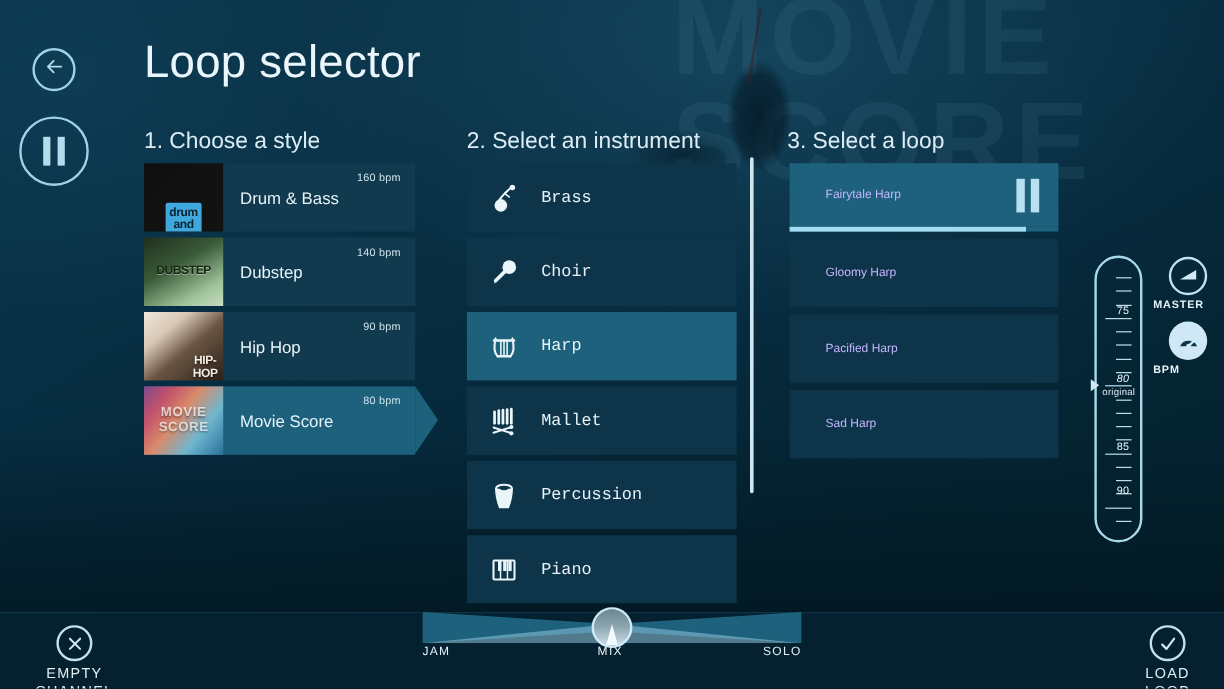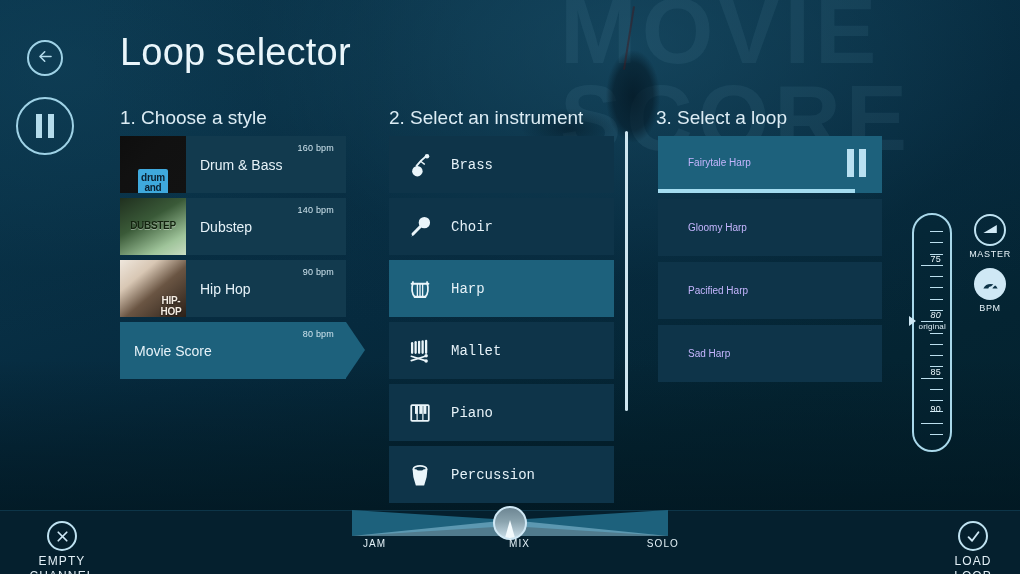--- a/index.html
+++ b/index.html
@@ -243,21 +243,22 @@
     width: 0; height: 0;
     border-top: 5px solid transparent;
     border-bottom: 5px solid transparent;
     border-left: 7px solid #cfe8f4;
   }
 
   
   .knob-group {
     position: absolute;
     width: 58px;
-    text-align: center;
+    text-align: left;
+    font-weight: bold;
   }
   #master-group { left: 961px; top: 214px; }
   #bpm-group    { left: 961px; top: 268px; }
   .knob {
     width: 32px; height: 32px;
     margin: 0 auto 3px auto;
     border-radius: 50%;
     display: flex; align-items: center; justify-content: center;
   }
   .knob.outline { border: 2px solid #bfe2f1; background: transparent; }
@@ -317,21 +318,20 @@
     width: 316px; height: 26px;
   }
   .jms-labels {
     position: absolute;
     left: 0; top: 28px;
     width: 316px;
     display: flex; justify-content: space-between;
     font-size: 10px;
     letter-spacing: 1.1px;
     color: #e4f1f7;
-    margin-left: 11px;
   }
   .jms-labels span:nth-child(2) { margin-left: 6px; }
   #jms-knob {
     position: absolute;
     left: 143px; top: -4px;
     width: 34px; height: 34px;
     border-radius: 50%;
     border: 2px solid #cfe8f5;
     background: linear-gradient(180deg,#6d8693 0%,#8aa3ae 45%,#c8dde8 100%);
     overflow: hidden;
@@ -398,20 +398,24 @@
         <div class="bpm">140 bpm</div>
       </div>
       <div class="style-item">
         <div class="thumb t-hip">
           <span style="white-space: pre-line;">HIP-HOP</span>
         </div>
         <div class="style-name">Hip Hop</div>
         <div class="bpm">90 bpm</div>
       </div>
       <div class="style-item selected">
+        <div class="thumb t-mov">
+          <span style="white-space: pre-line;">MOVIE
+SCORE</span>
+        </div>
         <div class="style-name">Movie Score</div>
         <div class="bpm">80 bpm</div>
         <div class="chevron"></div>
       </div>
     </div>
 
   <div id="instr-clip">
     <div id="instr-list">
         <div class="instr-item">
           <div class="instr-icon">
@@ -459,40 +463,40 @@
               <line x1="6" y1="22" x2="22" y2="27" stroke-width="1.8"></line>
               <line x1="6" y1="27" x2="22" y2="22" stroke-width="1.8"></line>
               <circle cx="23" cy="21.5" r="2" fill="#eaf5fa" stroke="none"></circle>
               <circle cx="23" cy="27.5" r="2" fill="#eaf5fa" stroke="none"></circle>
             </svg>
           </div>
           <div class="instr-name">Mallet</div>
         </div>
         <div class="instr-item">
           <div class="instr-icon">
+            <svg viewBox="0 0 32 32" fill="none" stroke="#eaf5fa" stroke-width="2" stroke-linecap="round">
+              <ellipse cx="16" cy="9" rx="7.5" ry="3.4"></ellipse>
+              <path d="M8.5 9.5 C8.5 17 10.5 23 12 27 L20 27 C21.5 23 23.5 17 23.5 9.5" fill="#eaf5fa" stroke="#eaf5fa"></path>
+              <ellipse cx="16" cy="9" rx="4" ry="1.8" fill="#0e3449" stroke="none"></ellipse>
+            </svg>
+          </div>
+          <div class="instr-name">Percussion</div>
+        </div>
+        <div class="instr-item">
+          <div class="instr-icon">
             <svg viewBox="0 0 32 32" fill="none" stroke="#eaf5fa" stroke-width="2">
               <rect x="6" y="7" width="20" height="18" rx="1"></rect>
               <line x1="12.7" y1="7" x2="12.7" y2="25" stroke-width="1.4"></line>
               <line x1="19.3" y1="7" x2="19.3" y2="25" stroke-width="1.4"></line>
               <rect x="10.3" y="7" width="3.2" height="10" fill="#eaf5fa" stroke="none"></rect>
               <rect x="15.2" y="7" width="3.2" height="10" fill="#eaf5fa" stroke="none"></rect>
               <rect x="20.1" y="7" width="3.2" height="10" fill="#eaf5fa" stroke="none"></rect>
             </svg>
           </div>
           <div class="instr-name">Piano</div>
-        </div>
-        <div class="instr-item">
-          <div class="instr-icon">
-            <svg viewBox="0 0 32 32" fill="none" stroke="#eaf5fa" stroke-width="2" stroke-linecap="round">
-              <ellipse cx="16" cy="9" rx="7.5" ry="3.4"></ellipse>
-              <path d="M8.5 9.5 C8.5 17 10.5 23 12 27 L20 27 C21.5 23 23.5 17 23.5 9.5" fill="#eaf5fa" stroke="#eaf5fa"></path>
-              <ellipse cx="16" cy="9" rx="4" ry="1.8" fill="#0e3449" stroke="none"></ellipse>
-            </svg>
-          </div>
-          <div class="instr-name">Percussion</div>
         </div>
       </div>
   </div>
   <div id="instr-scrollbar"></div>
 
   <div id="loop-list">
       <div class="loop-item selected">
         <div class="loop-name">Fairytale Harp</div>
         <div class="loop-pause">
           <i></i>

